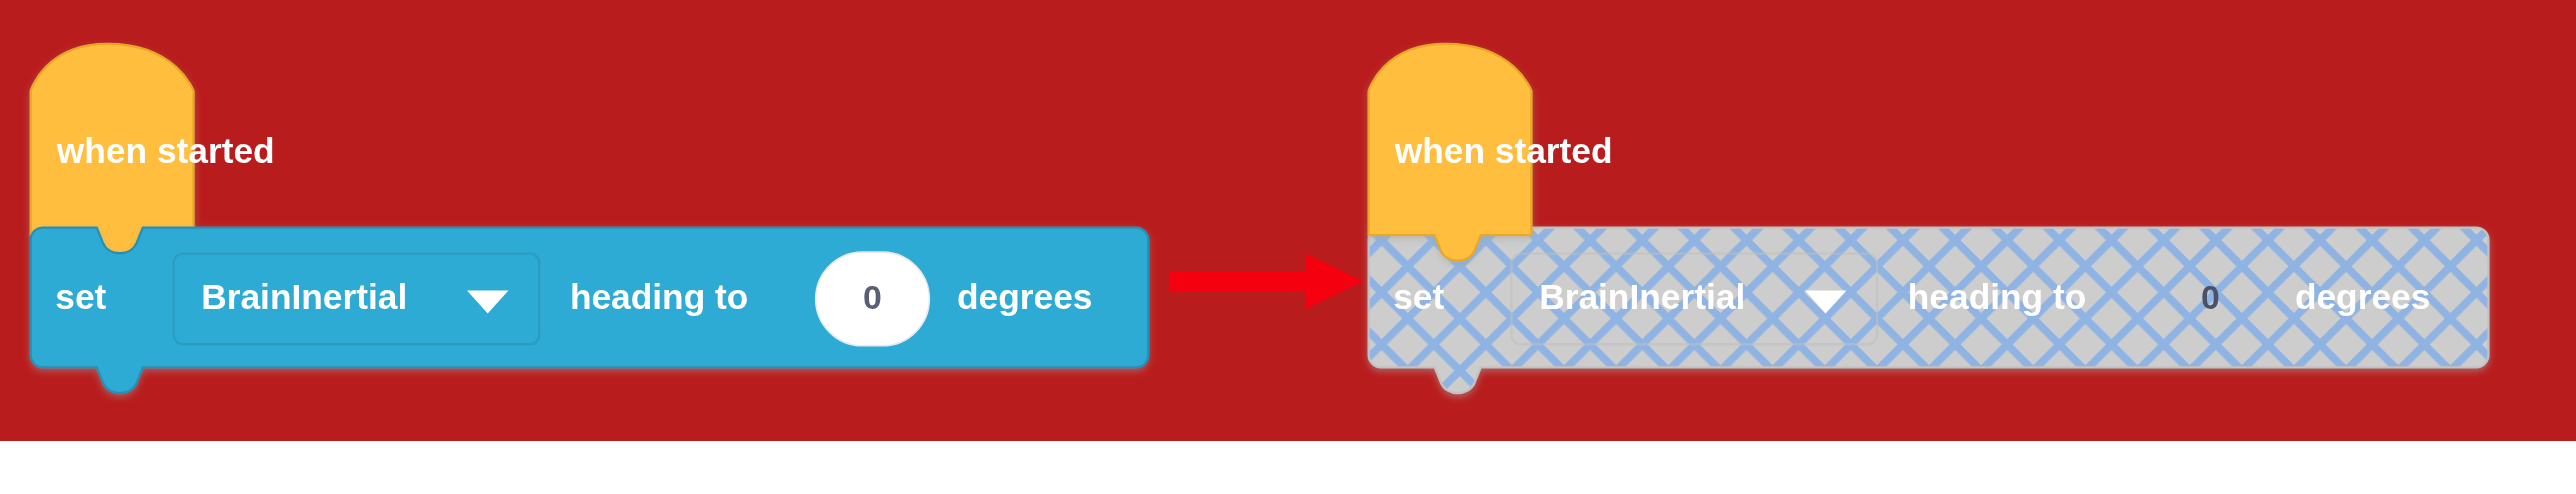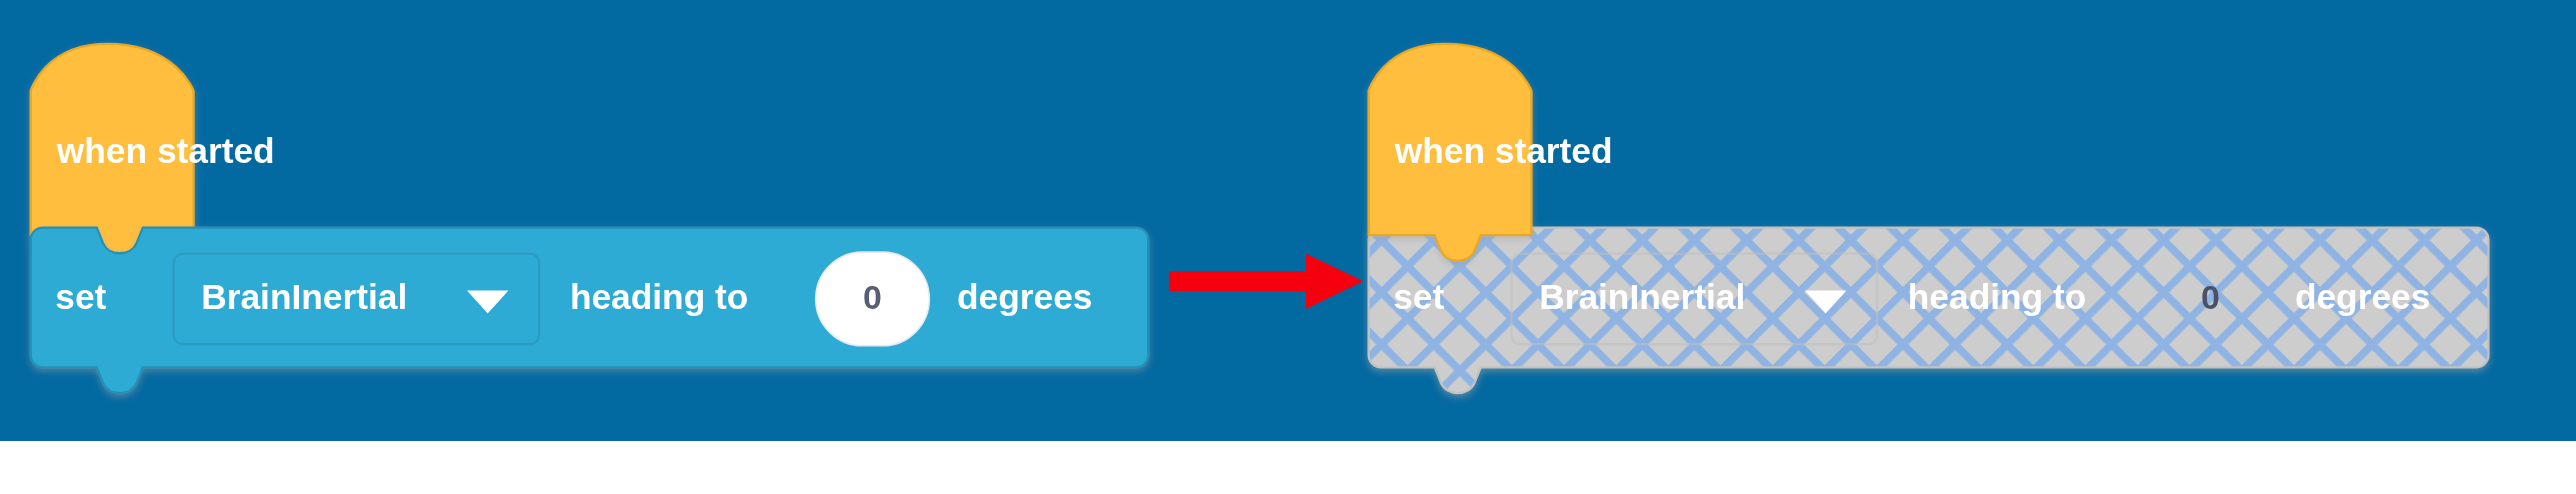--- a/index.html
+++ b/index.html
@@ -10,21 +10,21 @@
   body {
     width: 2576px;
     height: 495px;
     font-family: "Liberation Sans", sans-serif;
     overflow: hidden;
   }
   #canvas {
     position: relative;
     width: 2576px;
     height: 441px;
-    background: #0369a1;
+    background: #b91c1c;
   }
   svg.blocks-layer {
     position: absolute;
     left: 0;
     top: 0;
     width: 2576px;
     height: 495px;
   }
   .blk-label {
     font-family: "Liberation Sans", sans-serif;

